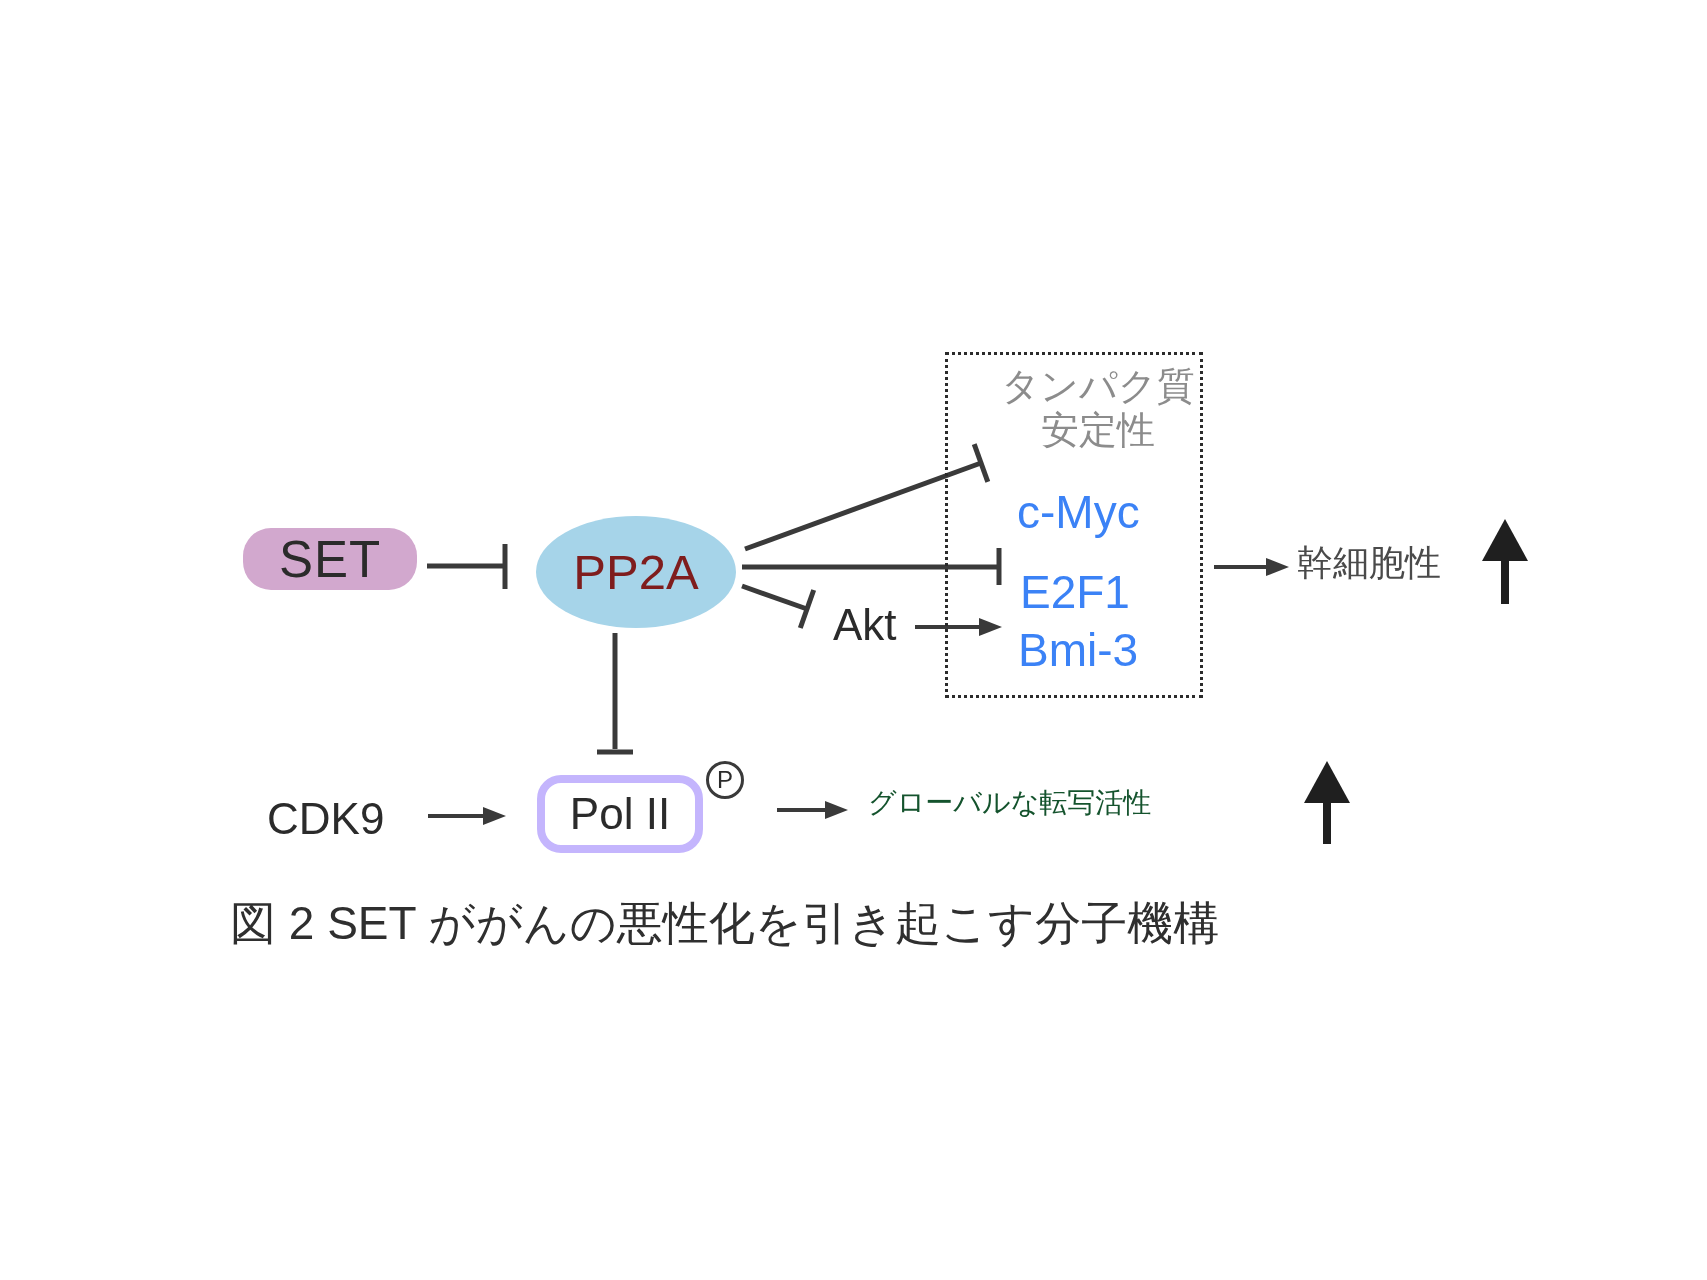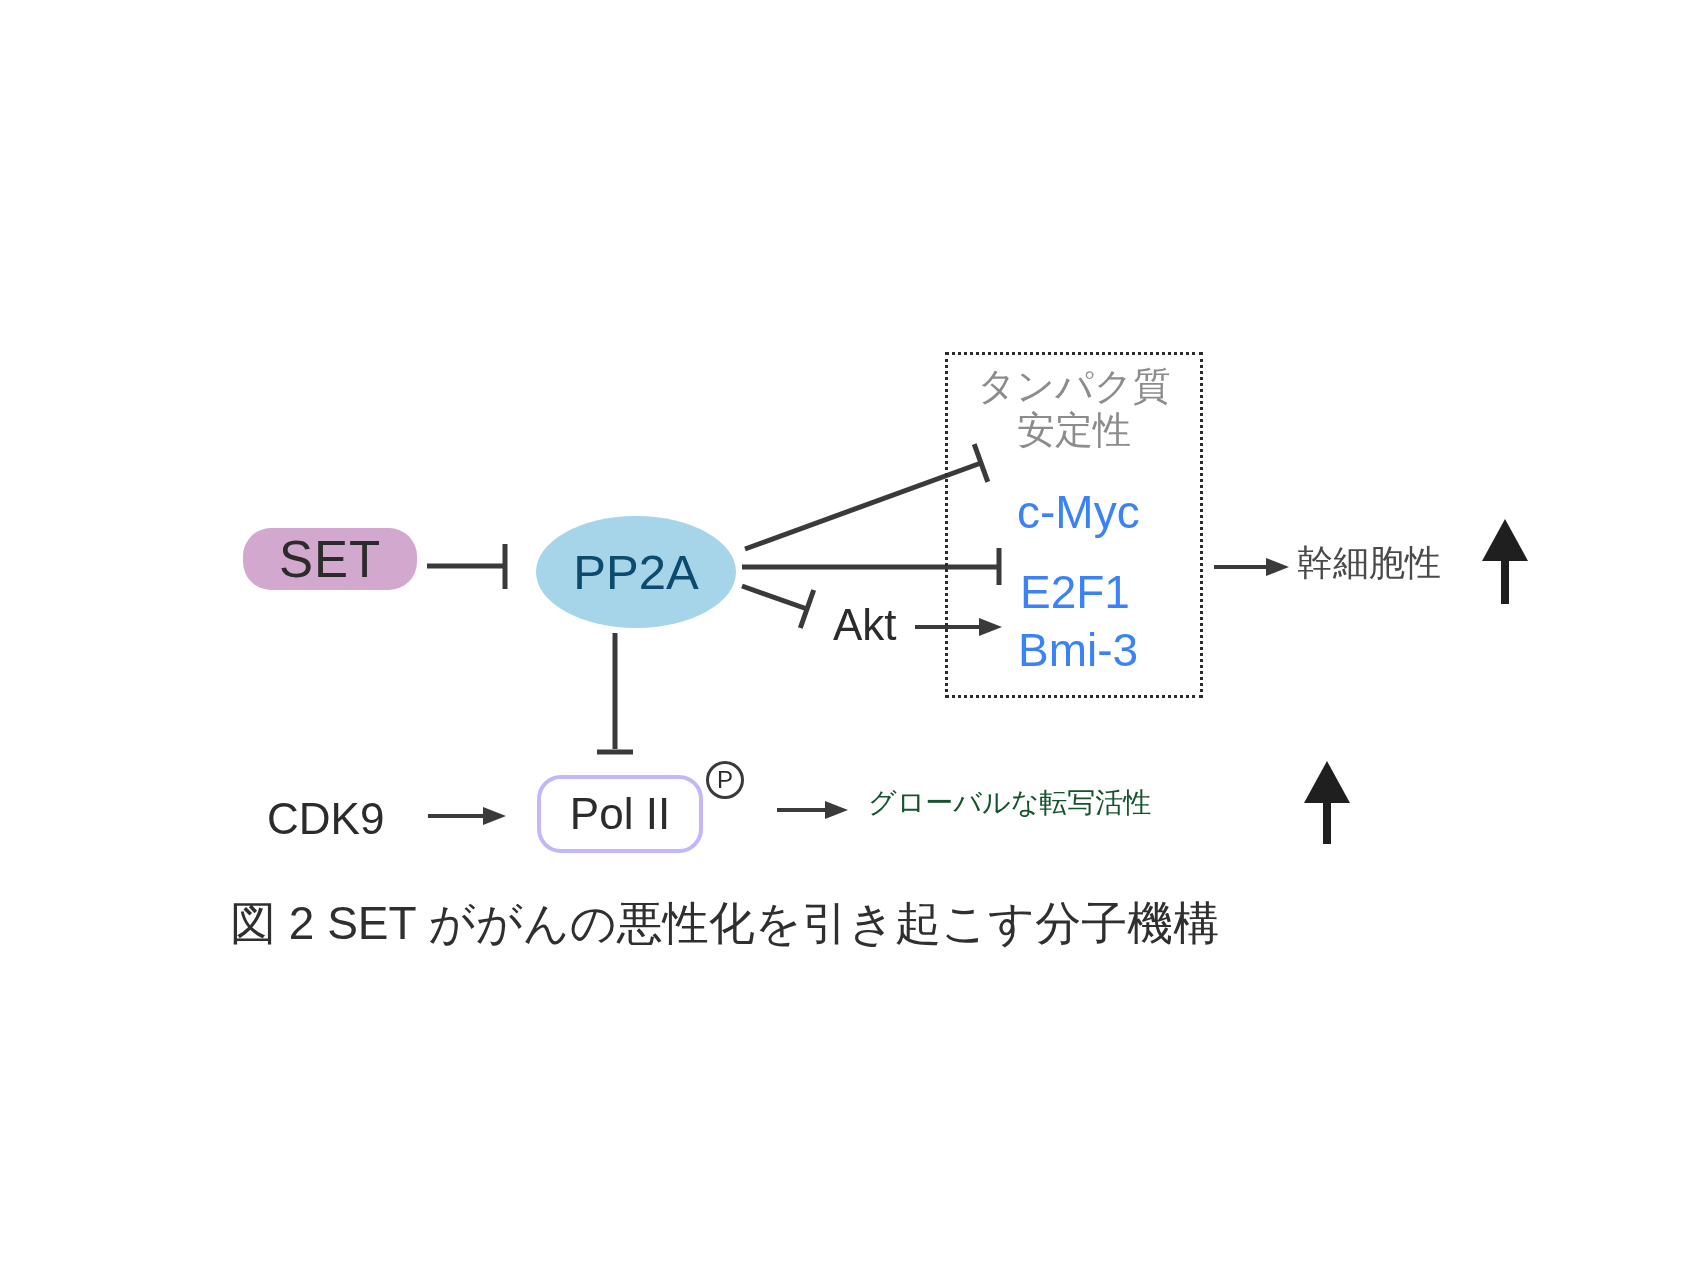--- a/index.html
+++ b/index.html
@@ -14,39 +14,39 @@
   .connectors{position:absolute;left:0;top:0;width:1707px;height:1280px;}
   .node{position:absolute;display:flex;align-items:center;justify-content:center;box-sizing:border-box;}
   .set-node{
     left:243px;top:528px;width:174px;height:62px;
     background:#d2a8ce;border-radius:28px;
     font-size:51px;letter-spacing:1px;color:#2b2b2b;
   }
   .pp2a-node{
     left:536px;top:516px;width:200px;height:112px;
     background:#a6d4e9;border-radius:50%;
-    font-size:49px;color:#0c4a6e;
+    font-size:49px;color:#7f1d1d;
   }
   .polii-node{
     left:537px;top:775px;width:166px;height:78px;
-    background:#ffffff;border:4px solid #c4b5fd;border-radius:24px;
+    background:#ffffff;border:8px solid #c4b5fd;border-radius:24px;
     font-size:44px;color:#2b2b2b;
   }
   .p-badge{
     position:absolute;left:706px;top:761px;width:38px;height:38px;
     background:#ffffff;border:3px solid #3a3a3a;border-radius:50%;
     display:flex;align-items:center;justify-content:center;
     font-size:24px;color:#2b2b2b;box-sizing:border-box;
   }
   .dashed-box{
     position:absolute;left:945px;top:352px;width:258px;height:346px;
     border:3px dotted #2b2b2b;box-sizing:border-box;
   }
   .protein-stability{
-    position:absolute;left:945px;top:364px;width:258px;
+    position:absolute;left:969px;top:364px;width:258px;
     text-align:center;color:#8c8c8c;font-size:38px;line-height:1.16;
     white-space:nowrap;
   }
   .txt{position:absolute;white-space:nowrap;line-height:1;}
   .gene{font-size:46px;color:#3b82f6;margin-top:22px;}
   .cmyc{left:1017px;top:467px;}
   .e2f1{left:1020px;top:547px;}
   .bmi1{left:1018px;top:605px;}
   .akt{left:833px;top:603px;font-size:44px;color:#2b2b2b;}
   .cdk9{left:267px;top:797px;font-size:44px;color:#2b2b2b;}

